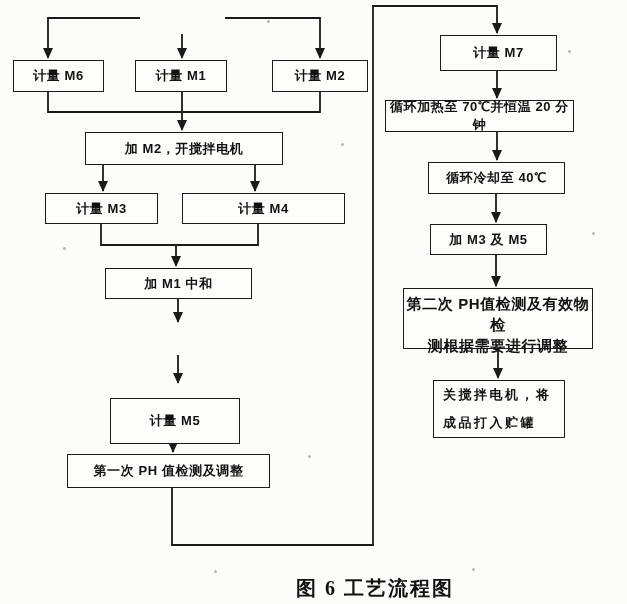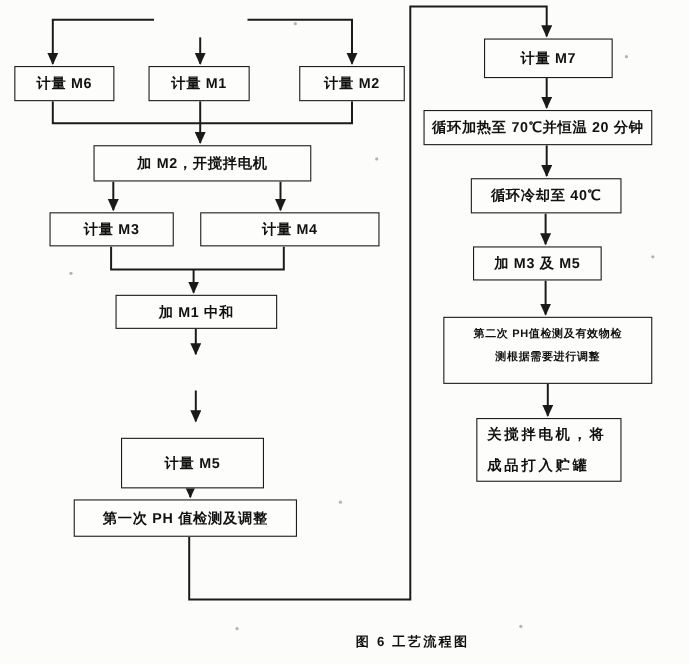--- a/index.html
+++ b/index.html
@@ -22,32 +22,32 @@
     display:flex;align-items:center;justify-content:center;
     font-size:13px;font-weight:600;letter-spacing:0.6px;
     white-space:pre-line;text-align:center;
     line-height:1.35;
     box-sizing:border-box;
   }
   .node.top-align{
     align-items:flex-start;
     padding-top:4px;
     line-height:21px;
-    font-size:10px;
+    font-size:15px;
   }
   .node.left-align{
     justify-content:flex-start;
     text-align:left;
     padding-left:9px;
     letter-spacing:2.5px;
     line-height:28px;
   }
   #caption{
     position:absolute;left:225px;top:575px;width:300px;
-    text-align:center;font-size:12px;font-weight:700;letter-spacing:2px;
+    text-align:center;font-size:20px;font-weight:700;letter-spacing:2px;font-family:Liberation Serif, serif;
   }
   .speck{
     position:absolute;width:3px;height:3px;border-radius:50%;
     background:#b9b4ab;
   }
 </style>
 </head>
 <body>
 
 <div id="page">
@@ -95,21 +95,21 @@
 
   <div class="node" style="left:105px;top:268px;width:147px;height:31px;">加 M1 中和</div>
 
 
   <div class="node" style="left:110px;top:398px;width:130px;height:46px;">计量 M5</div>
 
   <div class="node" style="left:67px;top:454px;width:203px;height:34px;">第一次 PH 值检测及调整</div>
 
   <div class="node" style="left:440px;top:35px;width:117px;height:36px;">计量 M7</div>
 
-  <div class="node" style="left:385px;top:100px;width:208px;height:32px;">循环加热至 70℃并恒温 20 分钟</div>
+  <div class="node" style="left:385px;top:100px;width:189px;height:32px;">循环加热至 70℃并恒温 20 分钟</div>
 
   <div class="node" style="left:428px;top:162px;width:137px;height:32px;">循环冷却至 40℃</div>
 
   <div class="node" style="left:430px;top:224px;width:117px;height:31px;">加 M3 及 M5</div>
 
   <div class="node top-align" style="left:403px;top:288px;width:190px;height:61px;">第二次 PH值检测及有效物检
 测根据需要进行调整</div>
 
   <div class="node left-align" style="left:433px;top:380px;width:132px;height:58px;">关搅拌电机，将
 成品打入贮罐</div>

